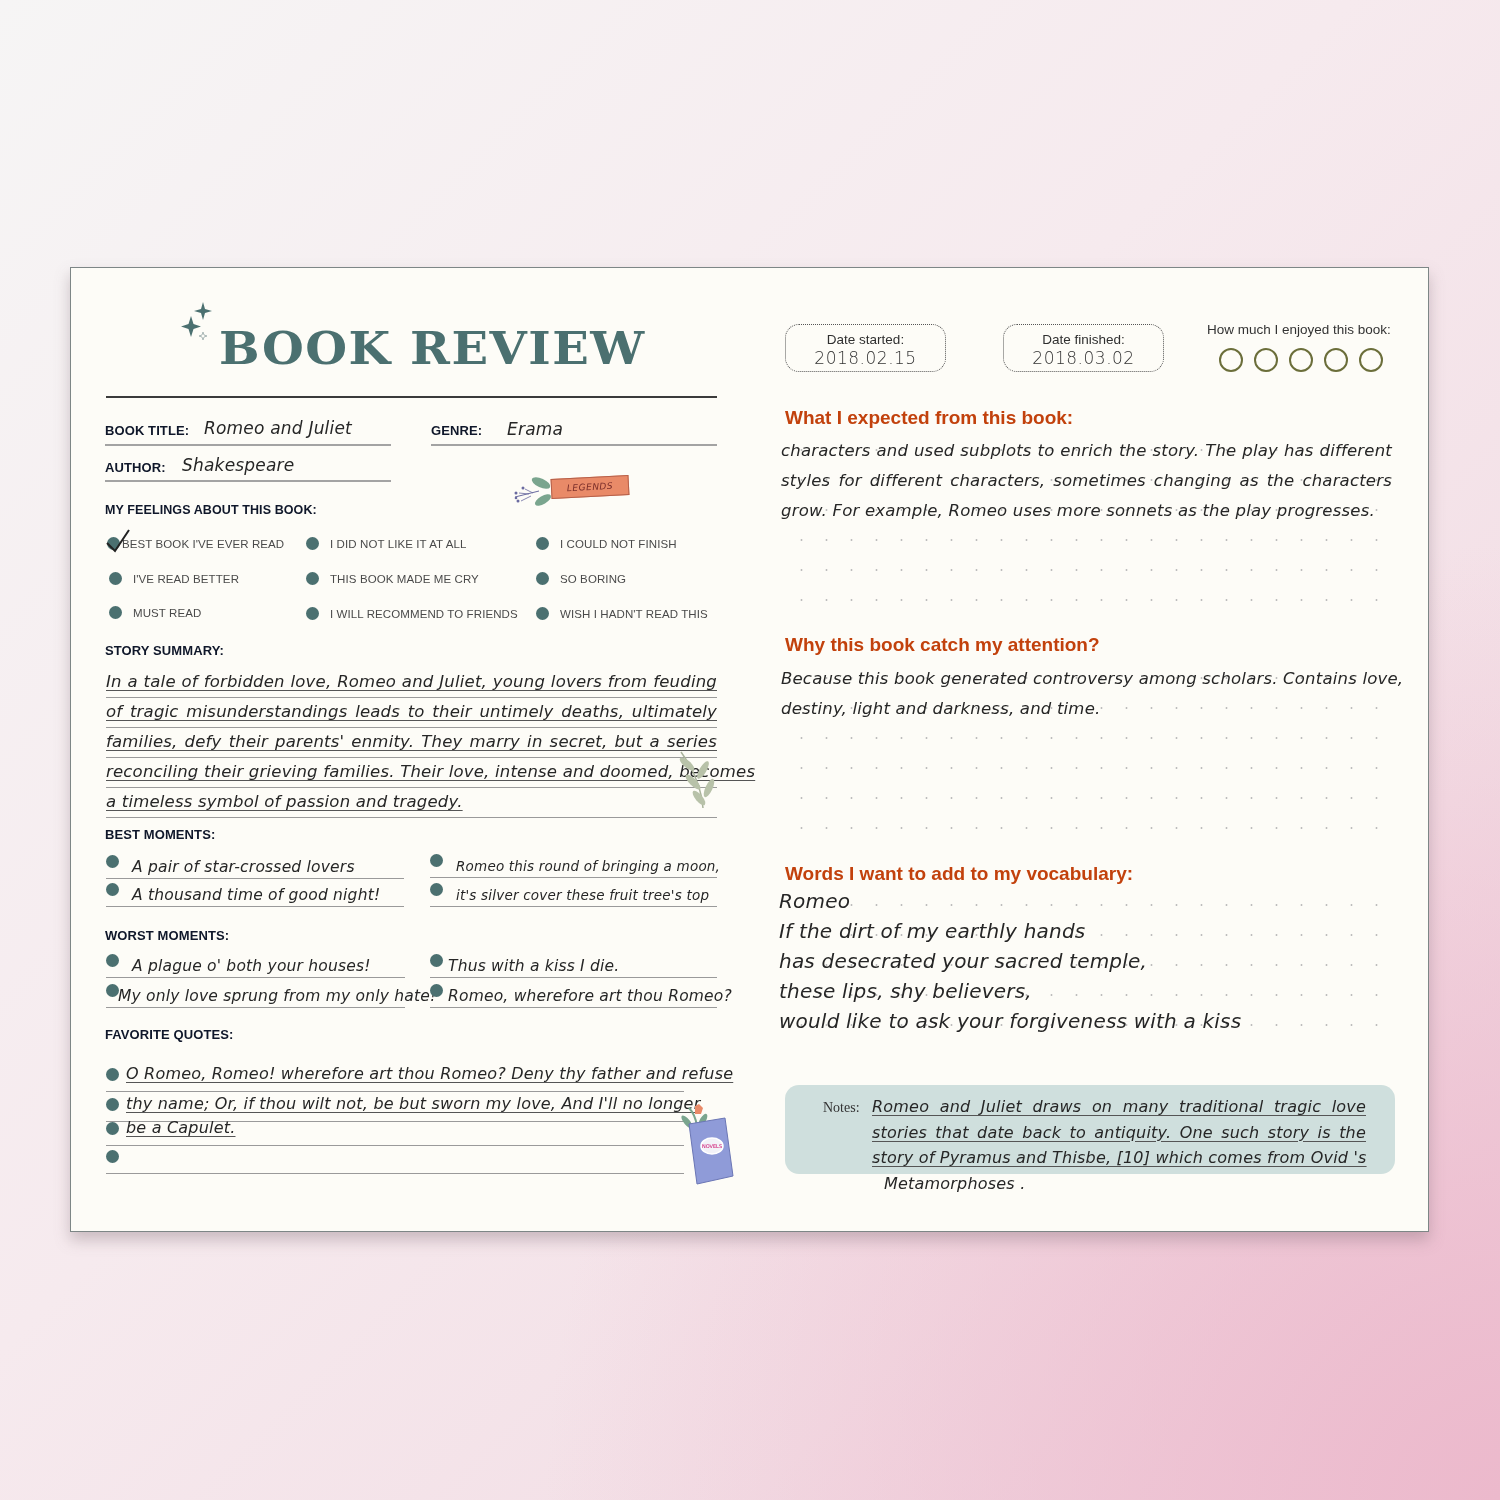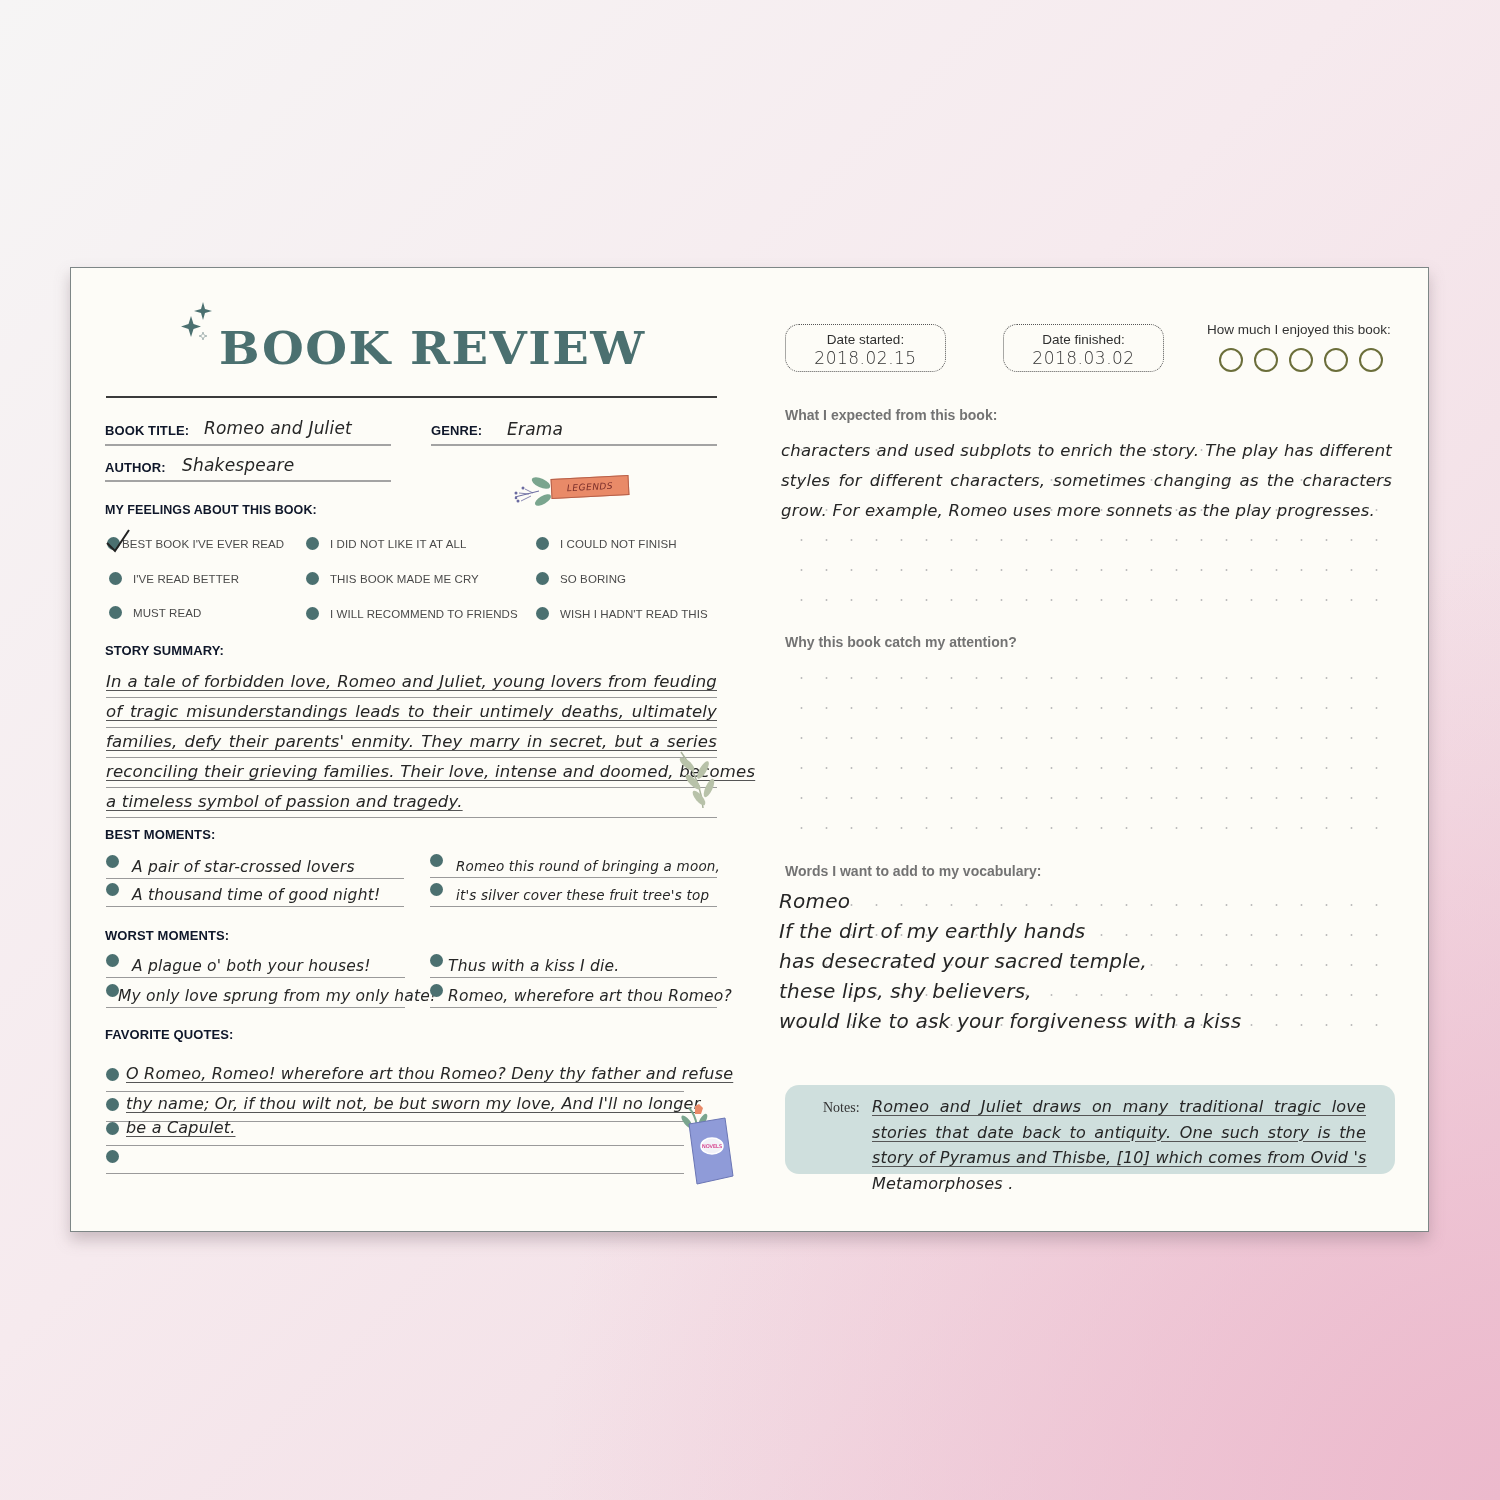--- a/index.html
+++ b/index.html
@@ -14,21 +14,21 @@
   }
   .page {
     position: absolute; left: 70px; top: 267px; width: 1359px; height: 965px;
     background: #fdfcf7;
     border: 1.5px solid #7d8686;
     box-shadow: 0 8px 14px rgba(120,100,110,0.35);
   }
   .abs { position: absolute; }
   .hand { font-family: "DejaVu Sans", sans-serif; font-style: italic; font-weight: 300; color: #262626; letter-spacing: 0.2px; }
   .lbl { font-family: "Liberation Sans", sans-serif; font-weight: bold; font-size: 13px; color: #0f172a; letter-spacing: 0.1px; }
-  .lblr { font-family: "Liberation Sans", sans-serif; font-weight: bold; font-size: 14px; color: #737373; }
+  .lblr { font-family: "Liberation Sans", sans-serif; font-weight: bold; font-size: 19px; color: #c2410c; }
 
   
   .title-wrap { left: 110px; top: 30px; height: 80px; }
   .title {
     position: absolute; left: 38px; top: 22px;
     font-family: "DejaVu Serif", serif; font-weight: bold; font-size: 48px;
     color: #4b7070; letter-spacing: 1.5px; white-space: nowrap;
     transform: scaleY(0.95);
   }
   .title-rule { left: 35px; top: 128px; width: 611px; height: 2px; background: #3b3b3b; }
@@ -73,21 +73,21 @@
   .para .line { display: block; text-align: justify; text-align-last: justify; white-space: nowrap; }
   .para .line.last { text-align-last: left; }
 
   .vocab .line { display: block; font-size: 20px; line-height: 30px; white-space: nowrap; }
 
   .notes {
     left: 714px; top: 817px; width: 610px; height: 89px; border-radius: 14px; background: #cfdfdd;
   }
   .notes-label { font-family: "Liberation Serif", serif; font-size: 14px; color: #333; }
   .notes-text .line { display: block; font-size: 16px; line-height: 25.5px; white-space: nowrap; text-decoration: underline; text-decoration-color: #555; text-underline-offset: 3px; text-align: justify; text-align-last: justify; }
-  .notes-text .line.last { text-decoration: none; text-align-last: left; }
+  .notes-text .line.last { text-decoration: none; text-align-last: left; margin-left: 12px; }
 
   svg { display: block; }
 </style>
 </head>
 <body>
 
 <div class="page">
 
   <div class="abs title-wrap">
     <svg class="abs" style="left:0;top:4px" width="36" height="44" viewBox="0 0 36 44">
@@ -267,20 +267,24 @@
   <div class="abs lblr" style="left:714px;top:139px">What I expected from this book:</div>
   <div class="abs dotgrid" style="left:718px;top:167px;width:604px;height:180px"></div>
   <div class="abs para hand" style="left:710px;top:168px;width:611px">
     <span class="line">characters and used subplots to enrich the story. The play has different</span>
     <span class="line">styles for different characters, sometimes changing as the characters</span>
     <span class="line last">grow. For example, Romeo uses more sonnets as the play progresses.</span>
   </div>
 
   <div class="abs lblr" style="left:714px;top:366px">Why this book catch my attention?</div>
   <div class="abs dotgrid" style="left:718px;top:395px;width:604px;height:180px;background-size:25px 30px"></div>
+  <div class="abs para hand" style="left:710px;top:396px;width:611px">
+    <span class="line">Because this book generated controversy among scholars. Contains love,</span>
+    <span class="line last">destiny, light and darkness, and time.</span>
+  </div>
 
   <div class="abs lblr" style="left:714px;top:595px">Words I want to add to my vocabulary:</div>
   <div class="abs dotgrid" style="left:718px;top:622px;width:604px;height:160px"></div>
   <div class="abs vocab hand" style="left:708px;top:618px;width:611px">
     <span class="line">Romeo</span>
     <span class="line">If the dirt of my earthly hands</span>
     <span class="line">has desecrated your sacred temple,</span>
     <span class="line">these lips, shy believers,</span>
     <span class="line">would like to ask your forgiveness with a kiss</span>
   </div>

